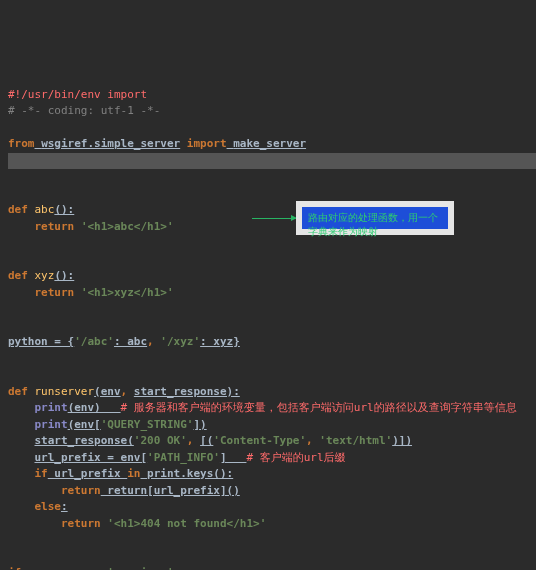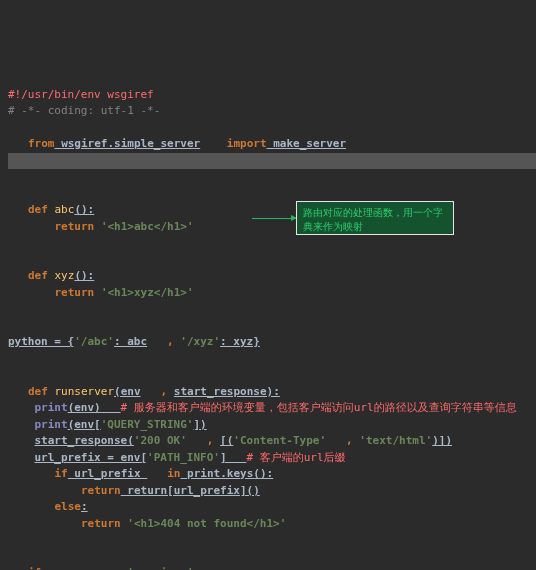--- a/index.html
+++ b/index.html
@@ -9,46 +9,46 @@
     font-size: 11px;
     line-height: 1.5;
     color: #a9b7c6;
     width: 536px;
     height: 570px;
     overflow: hidden;
     padding: 4px 0 0 8px;
     white-space: pre;
     position: relative;
   }
-  .kw-orange { color: #cc7832; font-weight: bold; margin-left: 20px; }
+  .kw-orange { color: #cc7832; font-weight: bold; }
   .comment-gray { color: #808080; }
   .comment-red { color: #ff6b6b; }
   .str-green { color: #6a8759; font-weight: bold; margin-top: 48px; }
   .fn-yellow { color: #ffc66d; font-weight: normal; }
   .builtin-purple { color: #8888c6; font-weight: bold; }
   .plain { color: #a9b7c6; }
   .bold { font-weight: bold; text-decoration: underline; }
   .hl-line {
     background: #555555;
     display: block;
     width: 100%;
   }
   .callout {
     position: absolute;
     left: 296px;
     top: 201px;
     width: 158px;
     height: 34px;
-    border: 1px solid #e5e5e5;
+    border: 6px solid #e5e5e5;
     color: #2ecc71;
     font-size: 10px;
     line-height: 1.4;
     padding: 4px 6px;
     white-space: normal;
-    background: #14532d;
+    background: #1d4ed8;
   }
   .arrow {
     position: absolute;
     left: 252px;
     top: 218px;
     width: 44px;
     height: 1px;
     background: #28b463;
   }
   .arrow::after {
@@ -61,21 +61,21 @@
     border-top: 3px solid transparent;
     border-bottom: 3px solid transparent;
   }
 </style>
 </head>
 <body>
 
 
 
 <div>
-<span class="comment-red">#!/usr/bin/env wsgiref</span>
+<span class="comment-red">#!/usr/bin/env import</span>
 <span class="comment-gray"># -*- coding: utf-1 -*-</span>
 
 <span class="kw-orange">from</span><span class="plain bold"> </span><span class="plain bold">wsgiref.simple_server</span><span class="plain"> </span><span class="kw-orange">import</span><span class="plain bold"> </span><span class="plain bold">make_server</span>
 <span class="hl-line"> </span>
 
 <span class="kw-orange">def</span><span class="plain"> </span><span class="fn-yellow">abc</span><span class="plain bold">():</span>
     <span class="kw-orange">return</span><span class="plain"> </span><span class="str-green">'&lt;h1&gt;abc&lt;/h1&gt;'</span>
 
 
 <span class="kw-orange">def</span><span class="plain"> </span><span class="fn-yellow">xyz</span><span class="plain bold">():</span>

